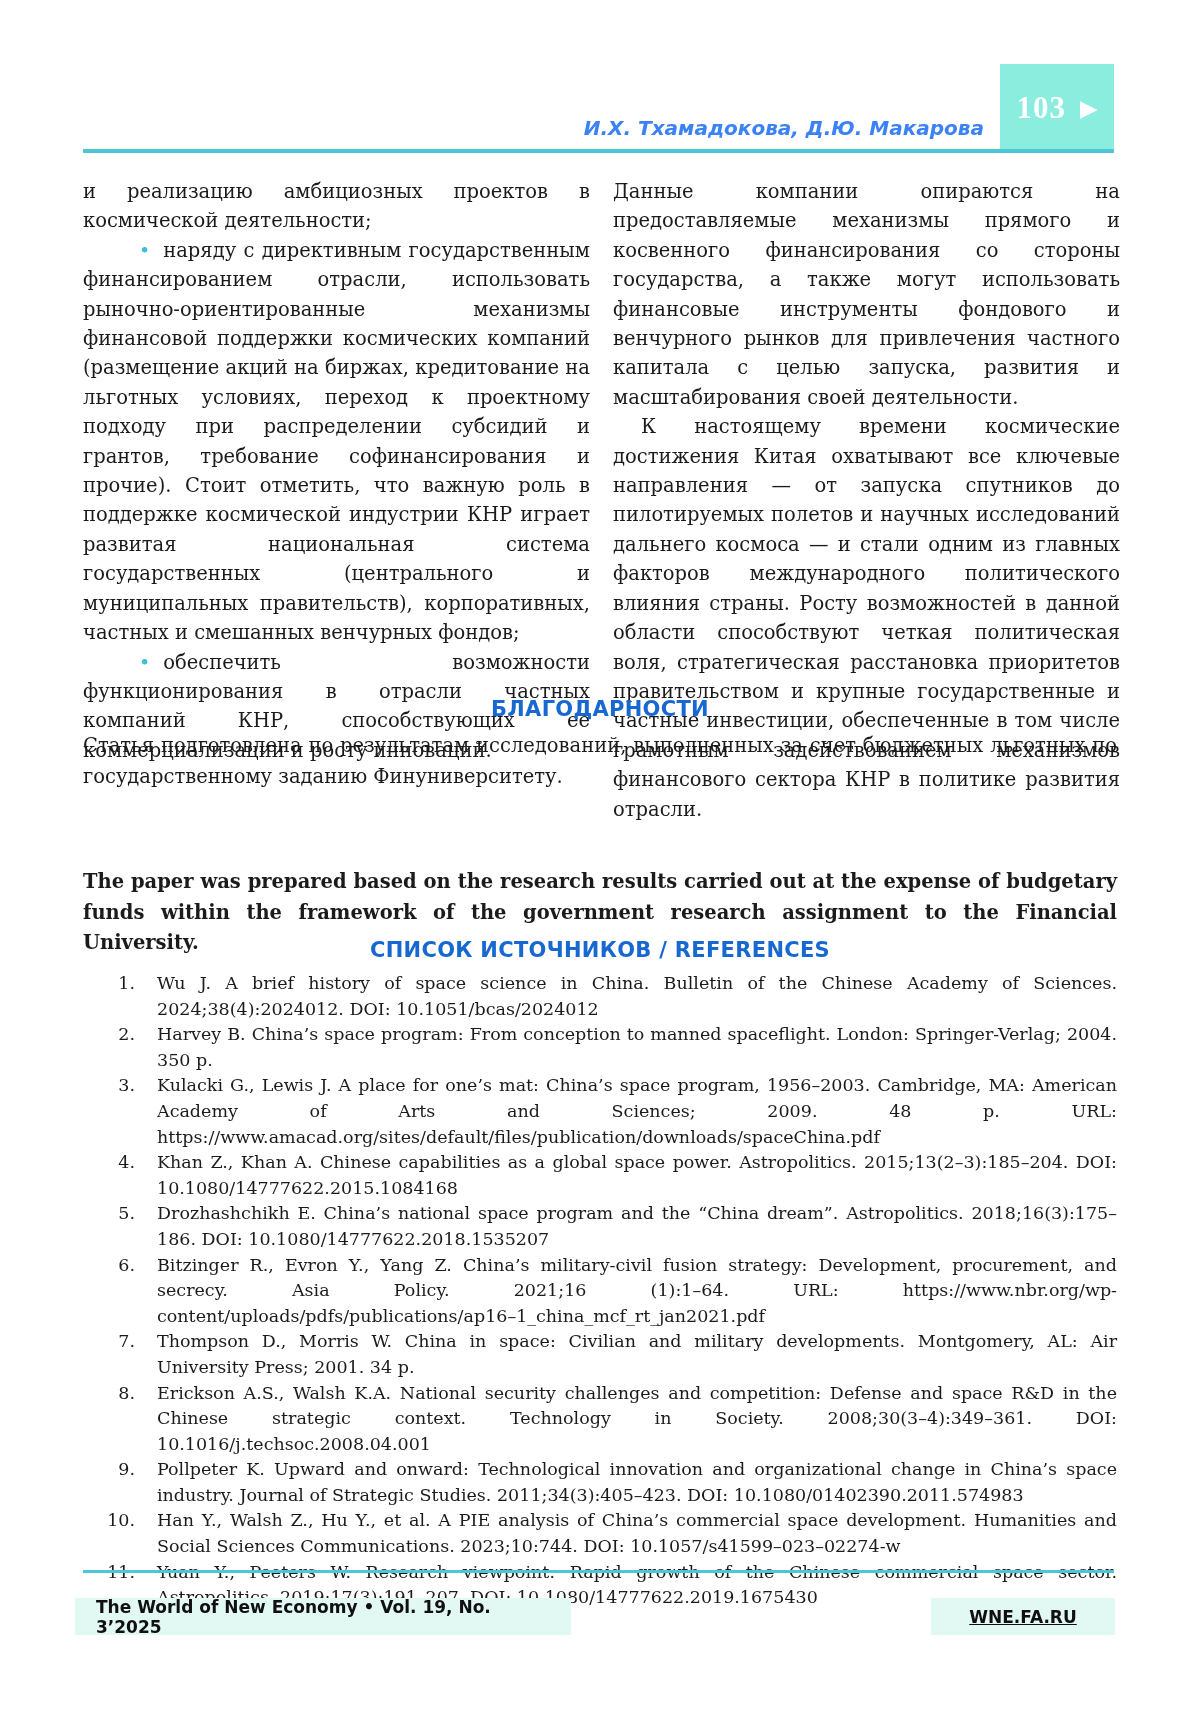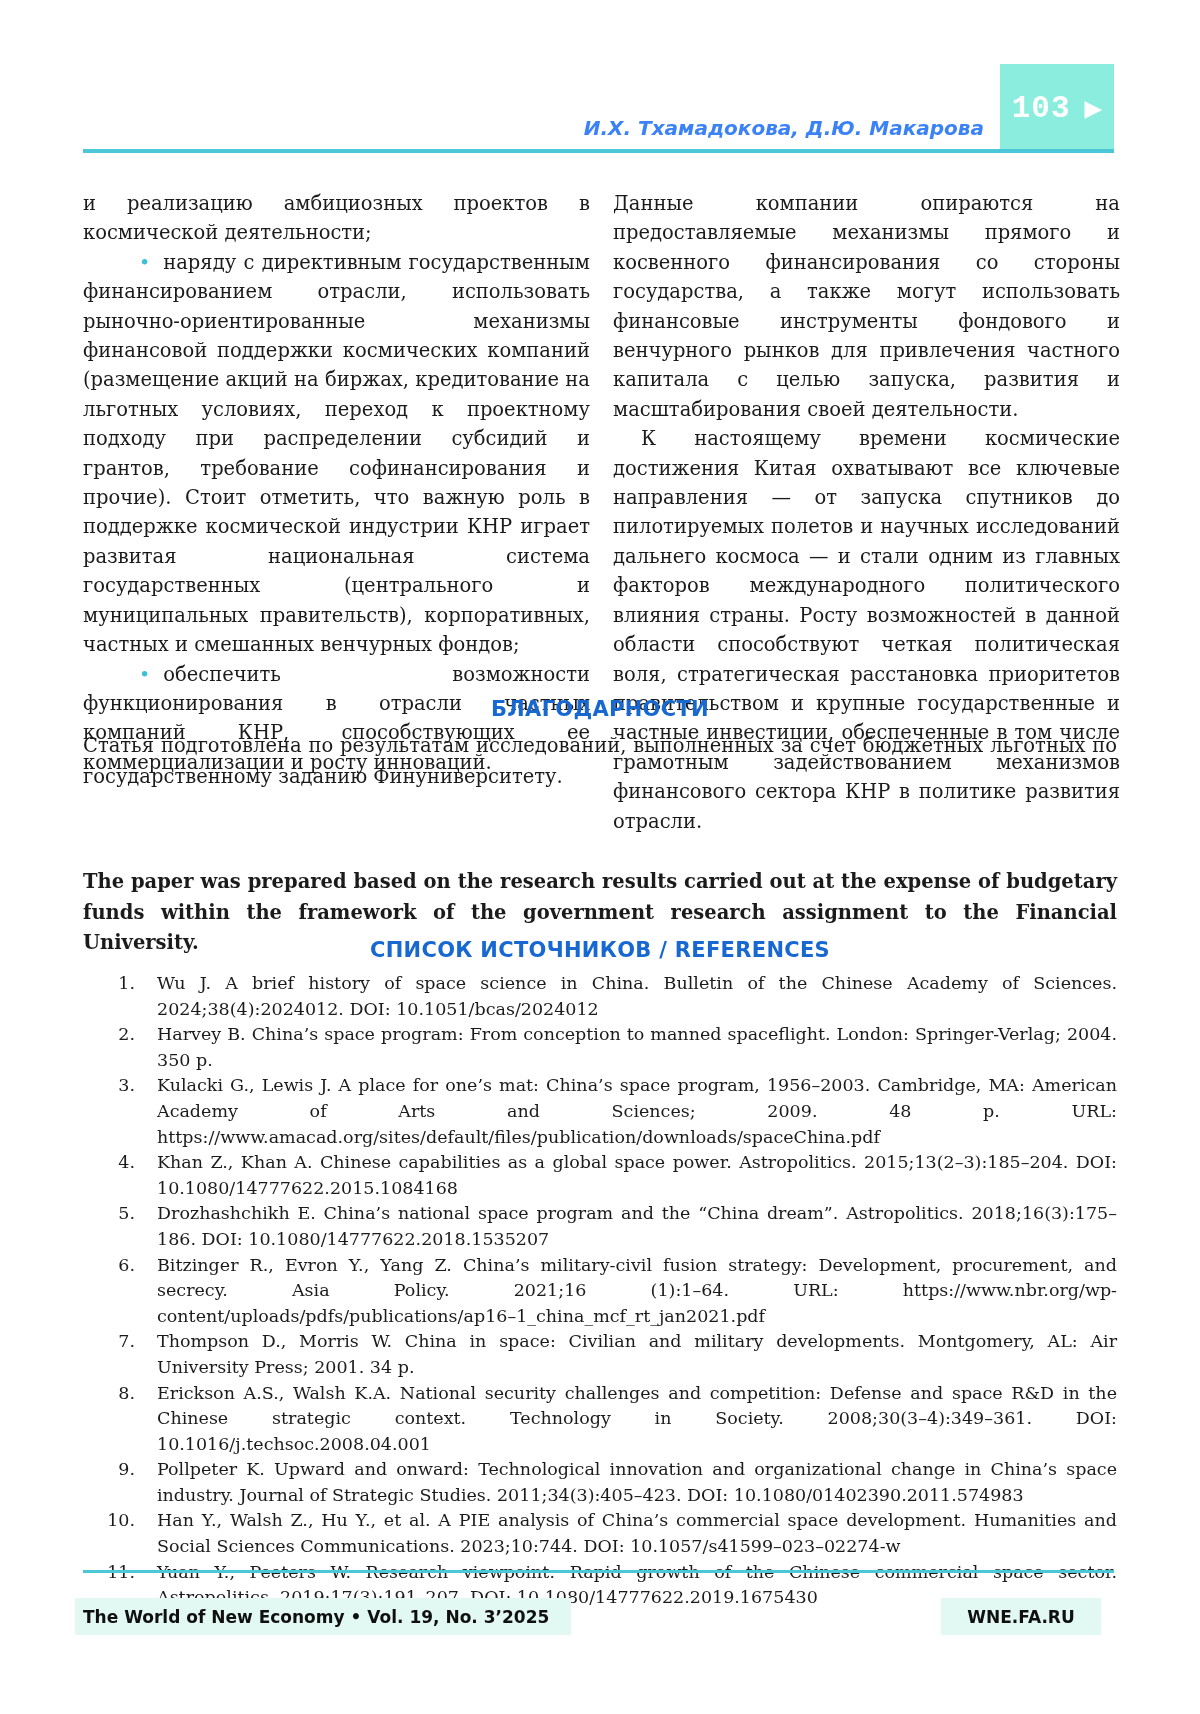--- a/index.html
+++ b/index.html
@@ -34,21 +34,21 @@
     width: 114px;
     height: 88px;
     background: var(--teal-box, #8AEDDD);
     display: flex;
     align-items: center;
     justify-content: center;
     gap: 14px;
     z-index: 1;
   }
   .page-badge .num {
-    font-family: Liberation Mono, monospace;
+    font-family: Liberation Serif, serif;
     font-weight: bold;
     font-size: 31px;
     color: #ffffff;
     letter-spacing: 1px;
   }
   .page-badge .arrow {
     color: #ffffff;
     font-size: 23px;
     line-height: 1;
   }
@@ -56,21 +56,21 @@
     position: absolute;
     left: 83px;
     top: 149px;
     width: 1031px;
     height: 4px;
     background: var(--teal-line, #4CC7D7);
     z-index: 2;
   }
 
   
-  .col { position: absolute; top: 177px; width: 507px; margin-top: 12px; }
+  .col { position: absolute; top: 177px; width: 507px; }
   .col-left  { left: 83px; }
   .col-right { left: 613px; }
   .col p {
     font-size: 19.5px;
     line-height: 29.4px;
     text-align: justify;
     color: #1b1b1b;
   }
   .col p.bullet { text-indent: 56px; }
   .col p.indent { text-indent: 28px; }
@@ -139,22 +139,22 @@
     top: 1598px;
     height: 37px;
     background: var(--footer-bg, #E2F8F3);
     display: flex;
     align-items: center;
     font-family: "DejaVu Sans", "Liberation Sans", sans-serif;
     font-weight: bold;
     font-size: 17px;
     color: #101010;
   }
-  .footer-left  { left: 75px;  width: 496px; padding: 0 8px; }
-  .footer-right { right: 99px; width: 160px; justify-content: center; }
+  .footer-left  { left: 75px;  width: 496px; padding: 0 21px; }
+  .footer-right { right: 85px; width: 184px; justify-content: center; text-decoration: underline; }
 </style>
 </head>
 <body>
 
 <div class="page">
 
   <div class="authors">И.Х. Тхамадокова, Д.Ю. Макарова</div>
   <div class="page-badge">
     <span class="num">103</span>
     <span class="arrow">▶</span>

